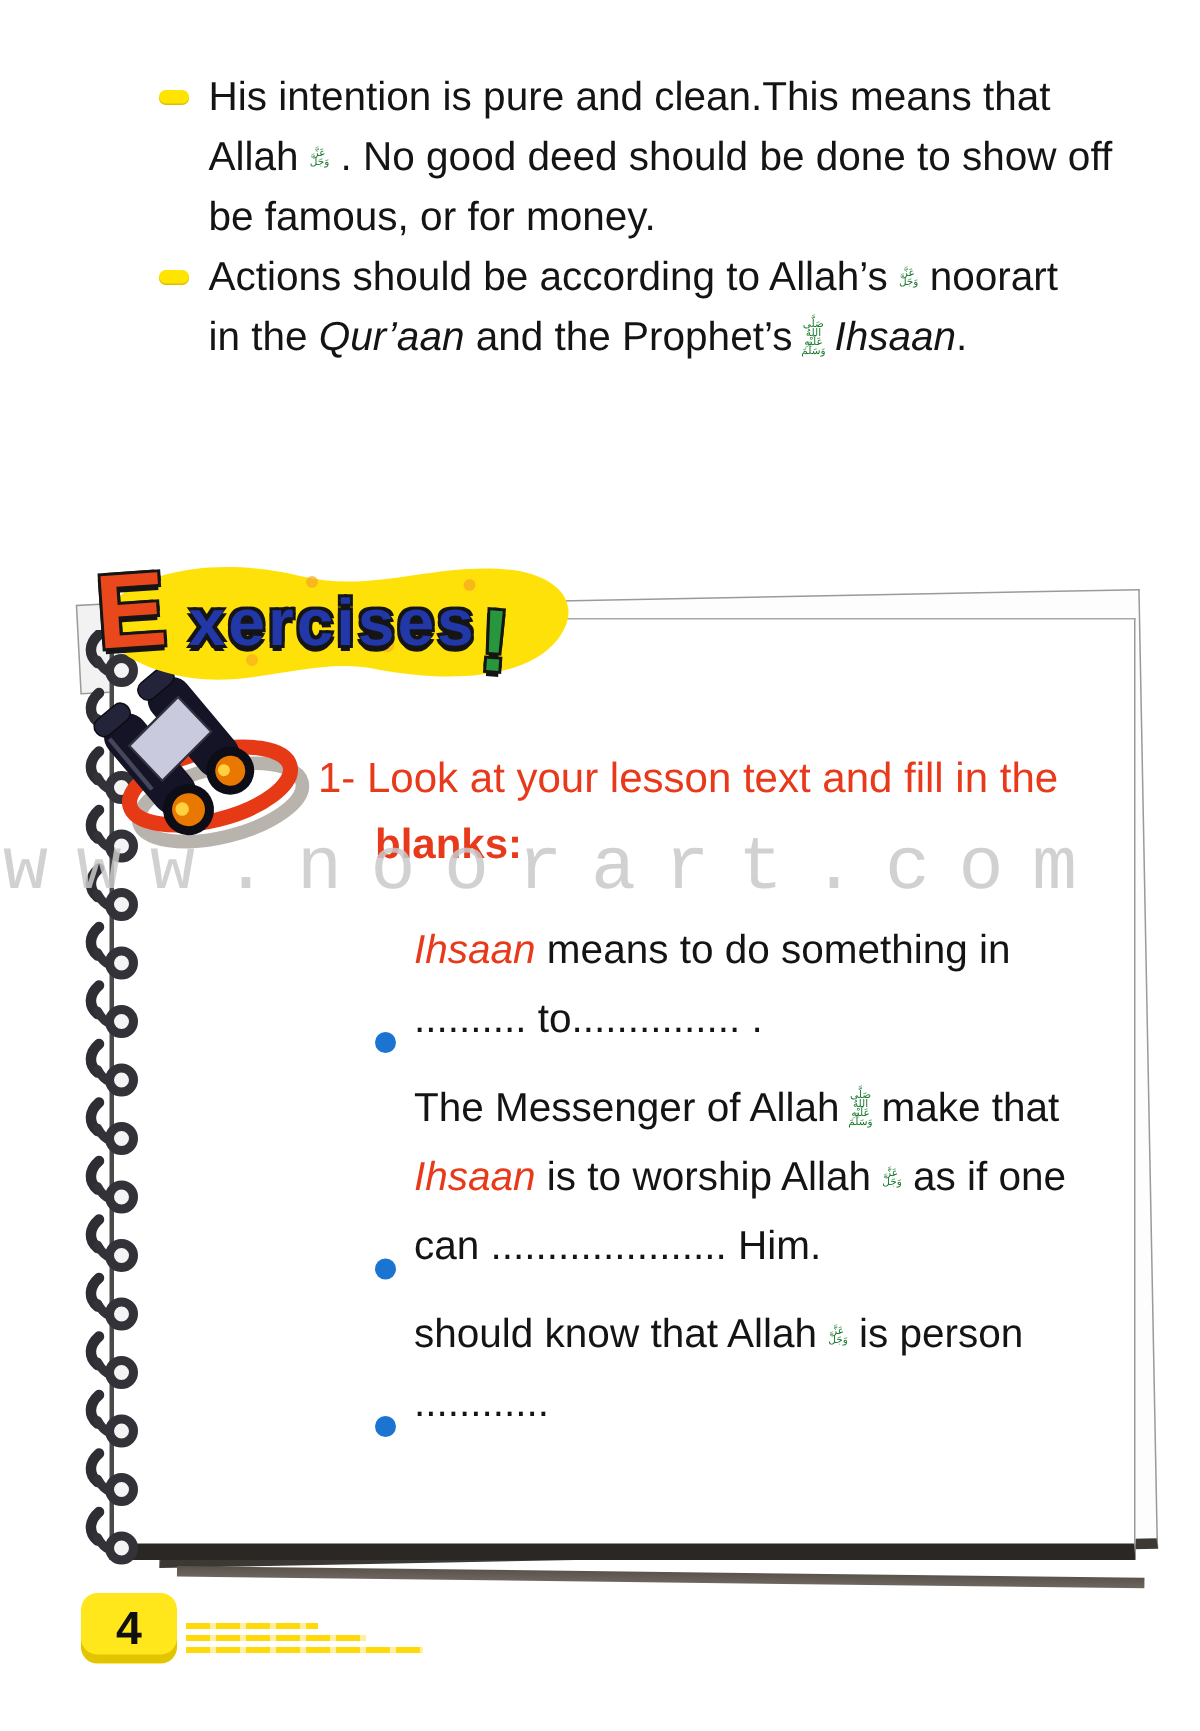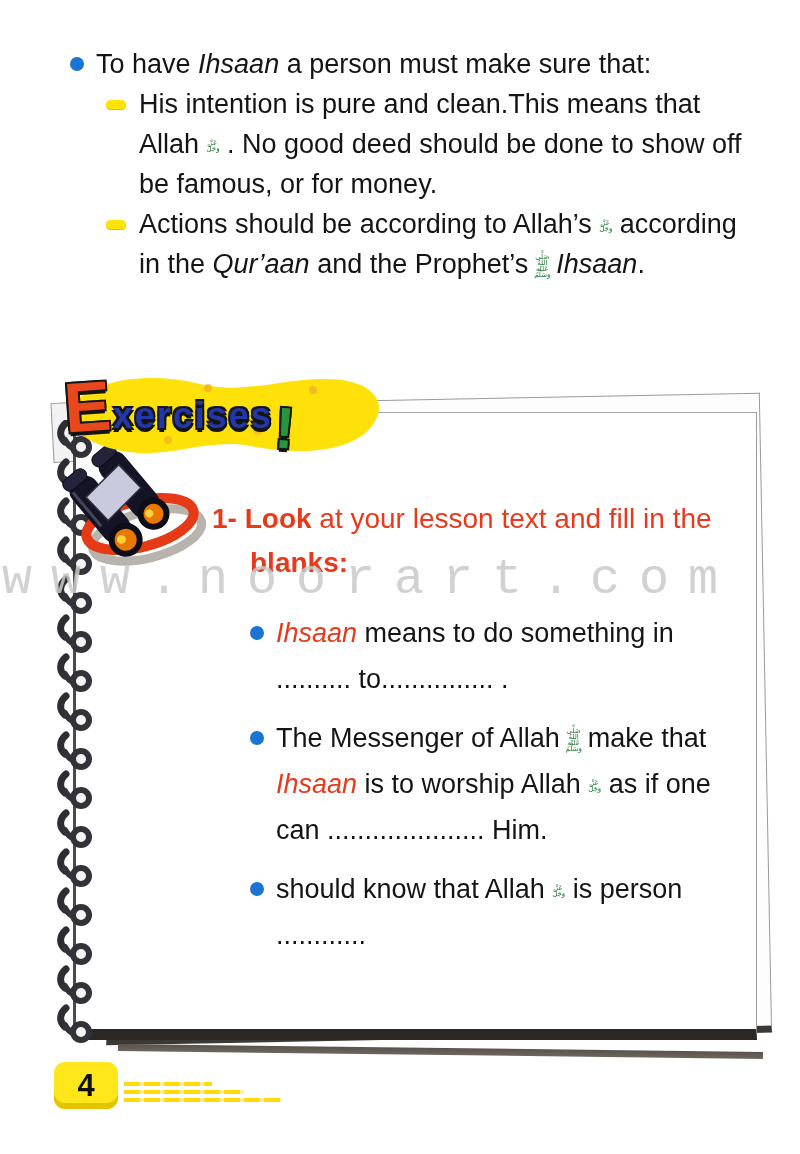--- a/index.html
+++ b/index.html
@@ -41,31 +41,31 @@
   .logo{position:absolute;left:58px;top:370px;width:336px;height:90px;z-index:30;}
   .logo-blob{position:absolute;left:0;top:0;}
   .logo-text{
     position:absolute;left:6px;top:2px;display:flex;align-items:flex-end;
     font-weight:bold;white-space:nowrap;
   }
   .outline{
     text-shadow:-2px -2px 0 #151515,2px -2px 0 #151515,-2px 2px 0 #151515,2px 2px 0 #151515,0 4px 0 #151515;
   }
   .logo-e{font-size:70px;line-height:70px;color:#e8481c;transform:rotate(-4deg);}
-  .logo-rest{font-size:36px;line-height:52px;color:#2238a8;letter-spacing:2px;margin-left:2px;}
+  .logo-rest{font-size:44px;line-height:52px;color:#2238a8;letter-spacing:2px;margin-left:15px;}
   .logo-bang{font-size:58px;line-height:52px;color:#27963c;transform:translateY(12px) rotate(4deg);margin-left:2px;}
   
   .binoculars{position:absolute;left:50px;top:446px;z-index:25;}
   
   .q1{position:absolute;left:212px;top:497px;width:545px;font-size:28px;line-height:44px;color:#e8391a;z-index:15;}
-  .q1 b{font-weight:bold;}
+  .q1 b{font-weight:normal;}
   .q1 .ln2{margin-left:38px;font-weight:bold;}
   
   .ex-items{position:absolute;left:250px;top:610px;width:490px;font-size:27px;line-height:46px;z-index:15;}
-  .ex-item{display:flex;align-items:flex-start;margin-bottom:13px;}
+  .ex-item{display:flex;align-items:flex-end;margin-bottom:13px;}
   .ex-item .dot-blue{margin-top:16px;}
   .red-ital{color:#e8391a;font-style:italic;}
   
   .watermark{
     position:absolute;left:2px;top:551px;width:810px;z-index:100;
     font-family:"Liberation Mono", monospace;font-size:50px;letter-spacing:19px;
     color:#c9c9c9;opacity:.85;white-space:nowrap;pointer-events:none;
   }
   
   .page-badge{
@@ -78,38 +78,32 @@
   .s1{width:88px;}
   .s2{width:120px;}
   .s3{width:158px;}
 </style>
 </head>
 <body>
 
 <div class="canvas">
 
   <section class="intro">
-    <div class="row">
-      <span class="dot-blue"></span>
-      <div>
-        <span>To have </span><span class="ital">Ihsaan</span><span> a person must make sure that:</span>
-      </div>
-    </div>
     <div class="row sub">
       <span class="dash-yellow"></span>
       <div>
         <div>His intention is pure and clean.This means that</div>
         <div><span>Allah</span><span class="callig">عَزَّ وَجَلَّ</span><span>. No good deed should be done to show off</span></div>
         <div>be famous, or for money.</div>
       </div>
     </div>
     <div class="row sub">
       <span class="dash-yellow"></span>
       <div>
-        <div><span>Actions should be according to Allah’s</span><span class="callig">عَزَّ وَجَلَّ</span><span>according</span></div>
+        <div><span>Actions should be according to Allah’s</span><span class="callig">عَزَّ وَجَلَّ</span><span>noorart</span></div>
         <div><span>in the </span><span class="ital">Qur’aan</span><span> and the Prophet’s</span><span class="callig">صَلَّى اللهُ عَلَيْهِ وَسَلَّمَ</span><span class="ital">Ihsaan</span><span>.</span></div>
       </div>
     </div>
   </section>
 
   <div class="back-page"></div>
   <div class="shadow-band"></div>
   <div class="paper-tab"></div>
   <div class="note-page"></div>
 

